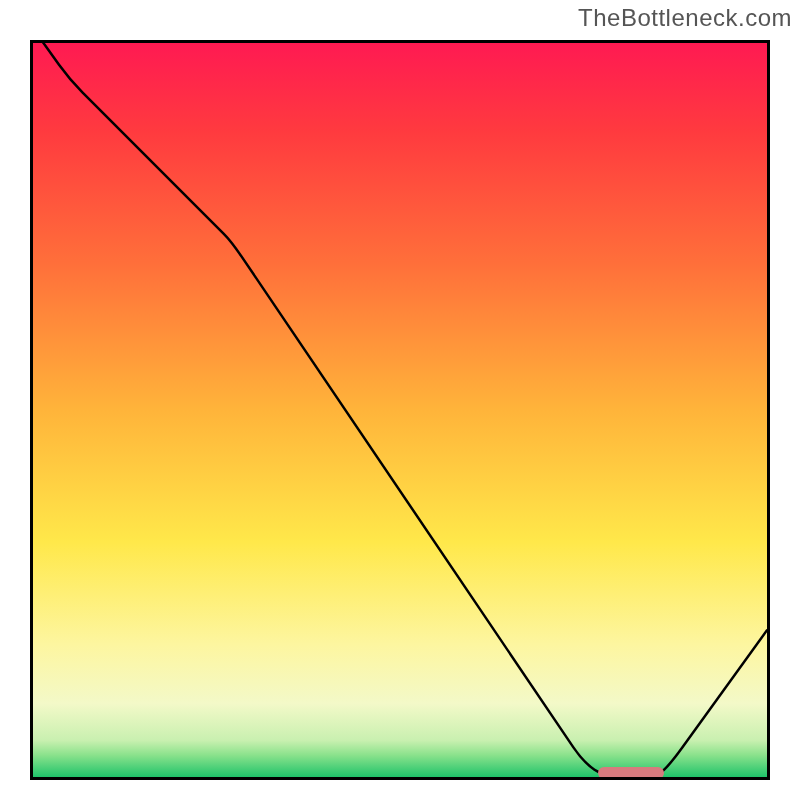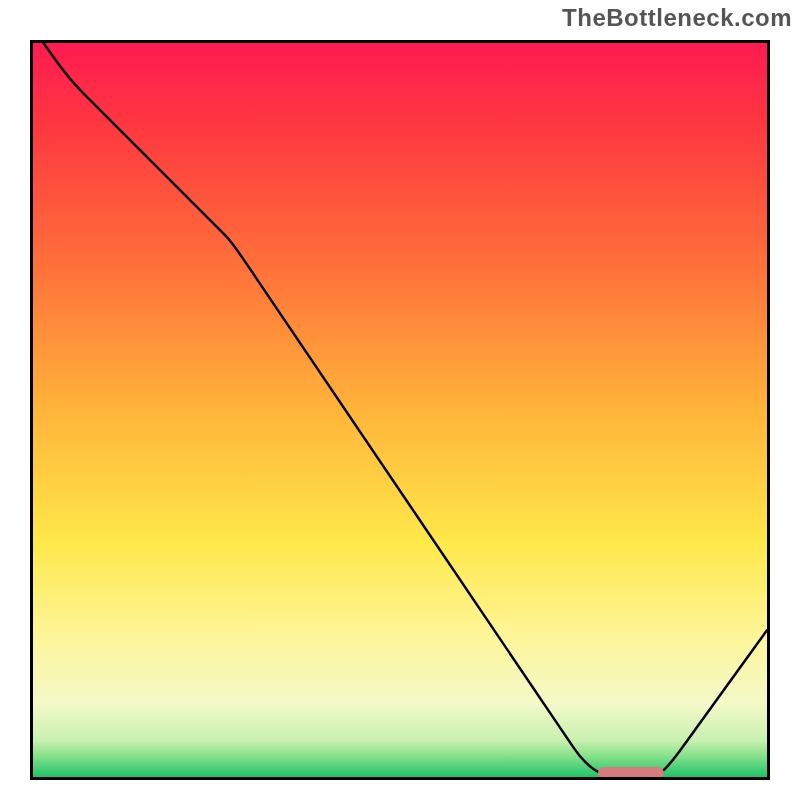--- a/index.html
+++ b/index.html
@@ -13,21 +13,21 @@
   .container {
     position: relative;
     width: 800px;
     height: 800px;
   }
   .watermark {
     position: absolute;
     top: 4px;
     right: 8px;
     font-size: 24px;
-    font-weight: bold;
+    font-weight: normal;
     color: #555555;
     letter-spacing: 0.5px;
   }
   .chart-frame {
     position: absolute;
     left: 20px;
     top: 30px;
     width: 760px;
     height: 760px;
     background: #ffffff;

